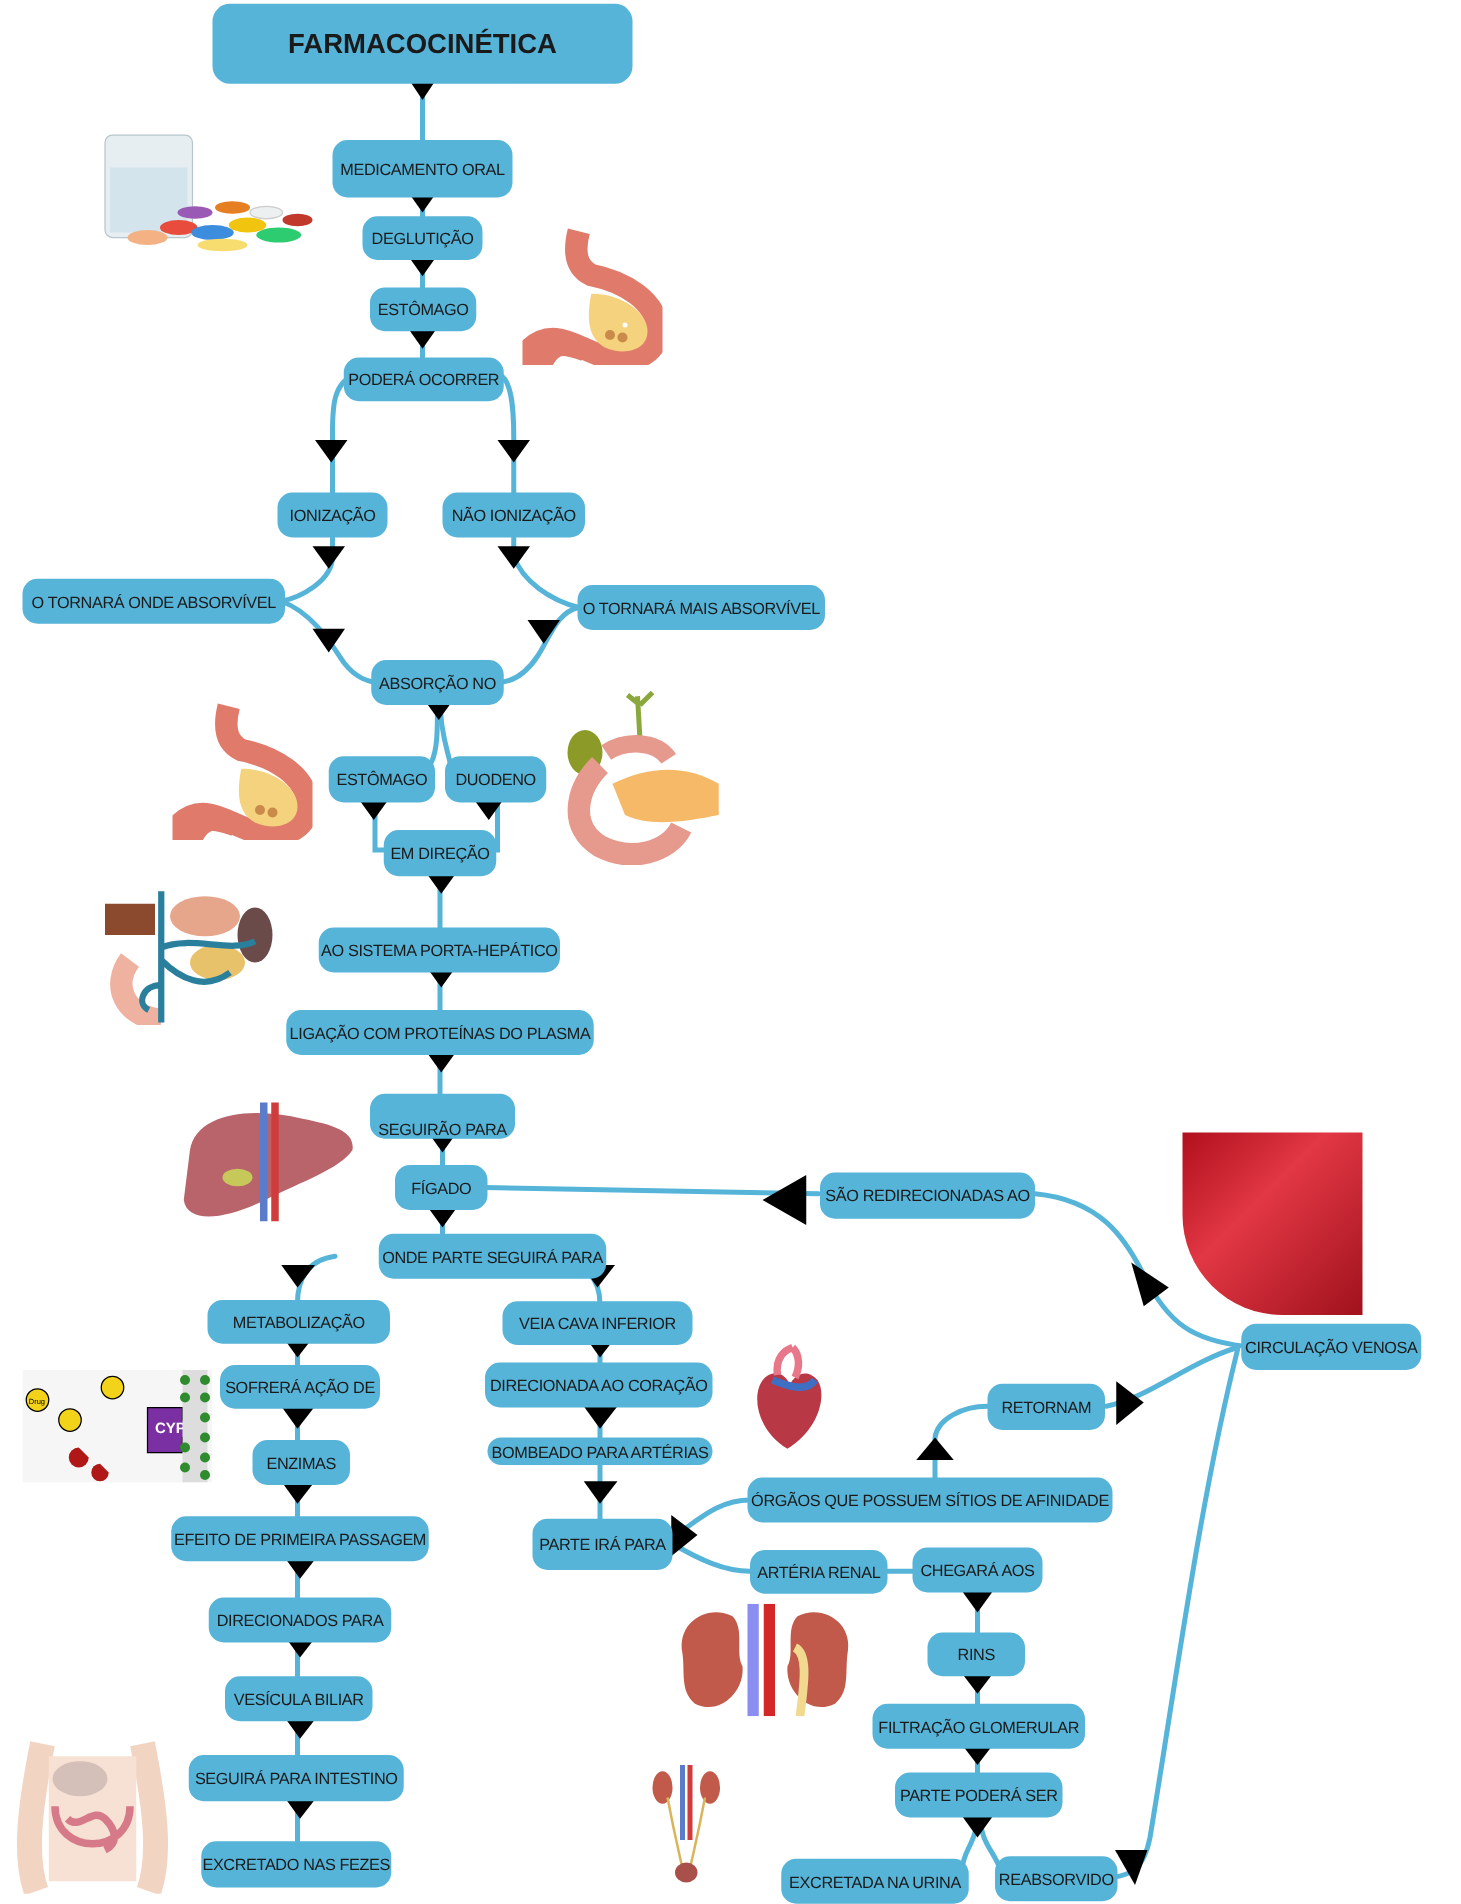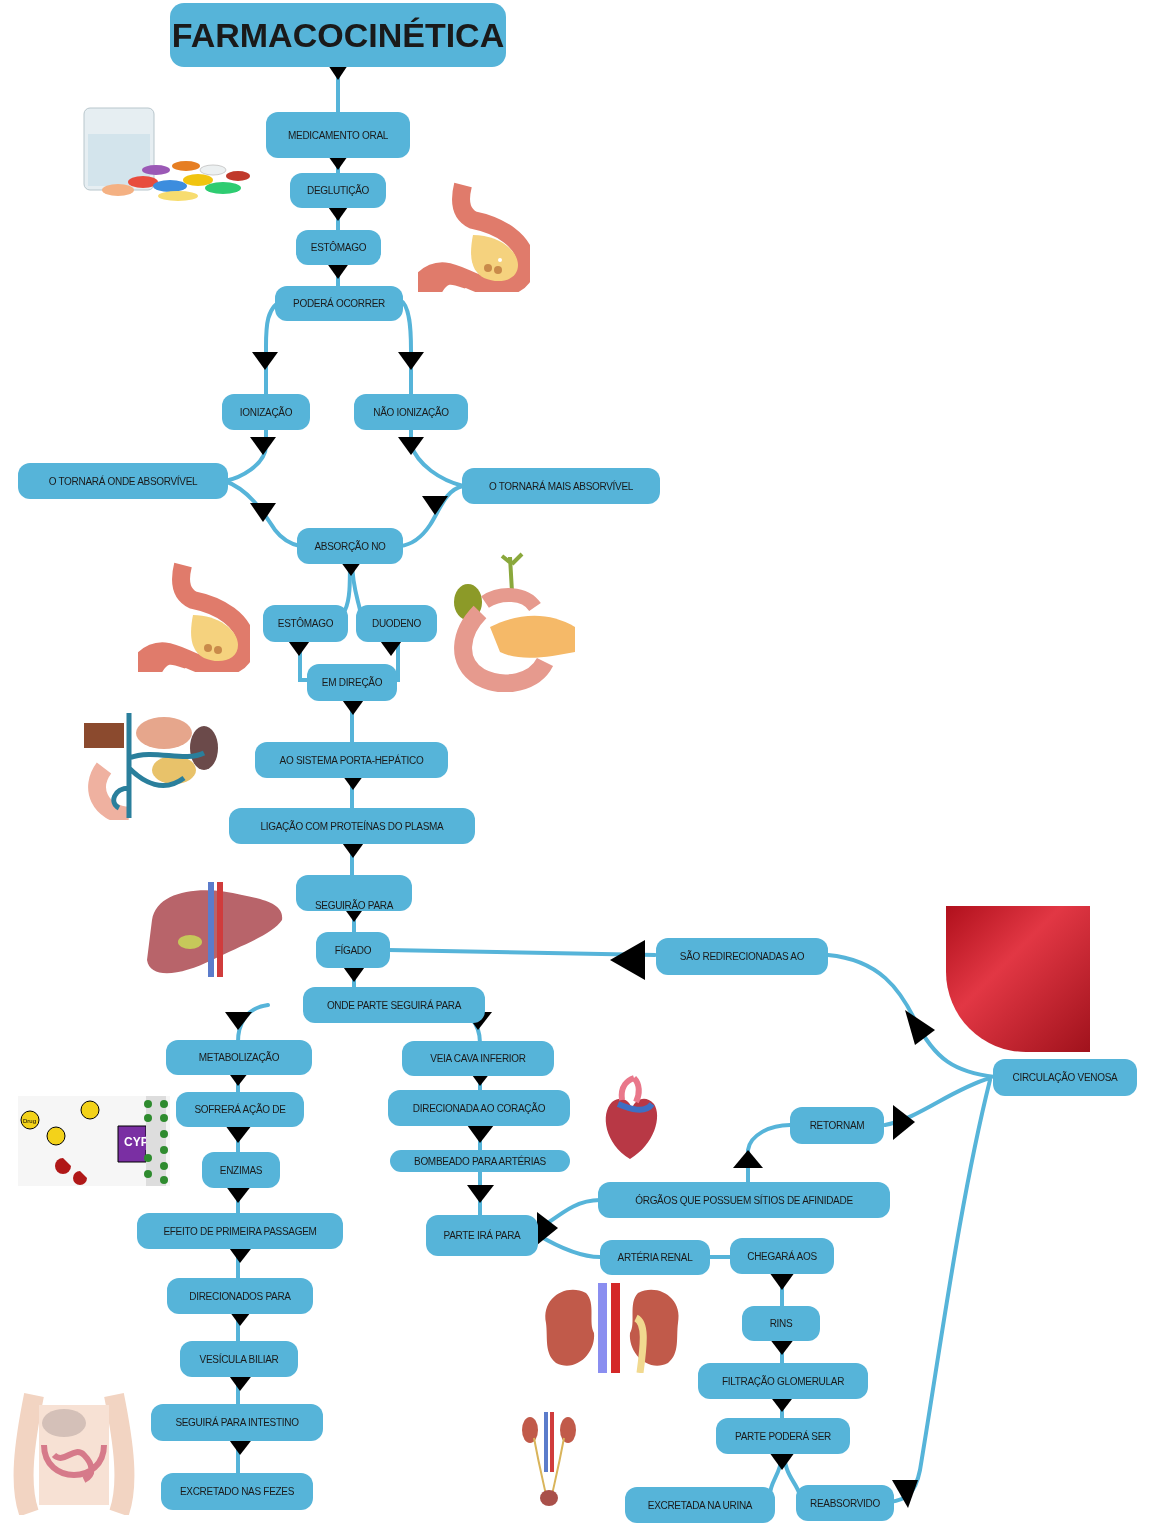--- a/index.html
+++ b/index.html
@@ -1,23 +1,23 @@
 <!DOCTYPE html>
 <html><head>
 <meta charset="utf-8">
 <style>
   html, body { margin:0; padding:0; background:#ffffff; }
   body { width:1169px; height:1523px; position:relative; overflow:hidden;
          font-family:"Liberation Sans", "DejaVu Sans", sans-serif; }
   #wires { position:absolute; left:0; top:0; width:1169px; height:1523px; }
   .node { position:absolute; background:#56b4d9; border-radius:12px;
-          color:#1a1a1a; font-size:10px; display:flex; align-items:center;
+          color:#1a1a1a; font-size:13px; display:flex; align-items:center;
           justify-content:center; white-space:nowrap; letter-spacing:-0.3px;
           box-sizing:border-box; padding:0 8px; cursor:pointer; }
-  .node.title { font-size:34px; font-weight:bold; border-radius:14px; letter-spacing:0; }
+  .node.title { font-size:22px; font-weight:bold; border-radius:14px; letter-spacing:0; }
   .pic { position:absolute; }
 </style>
 </head>
 <body>
 
 <svg id="wires" xmlns="http://www.w3.org/2000/svg">
   <g fill="none" stroke="#56b4d9" stroke-width="4" stroke-linecap="round">
     <path d="M338 60 V115"></path>
     <path d="M338 155 V175"></path>
     <path d="M338 205 V232"></path>

